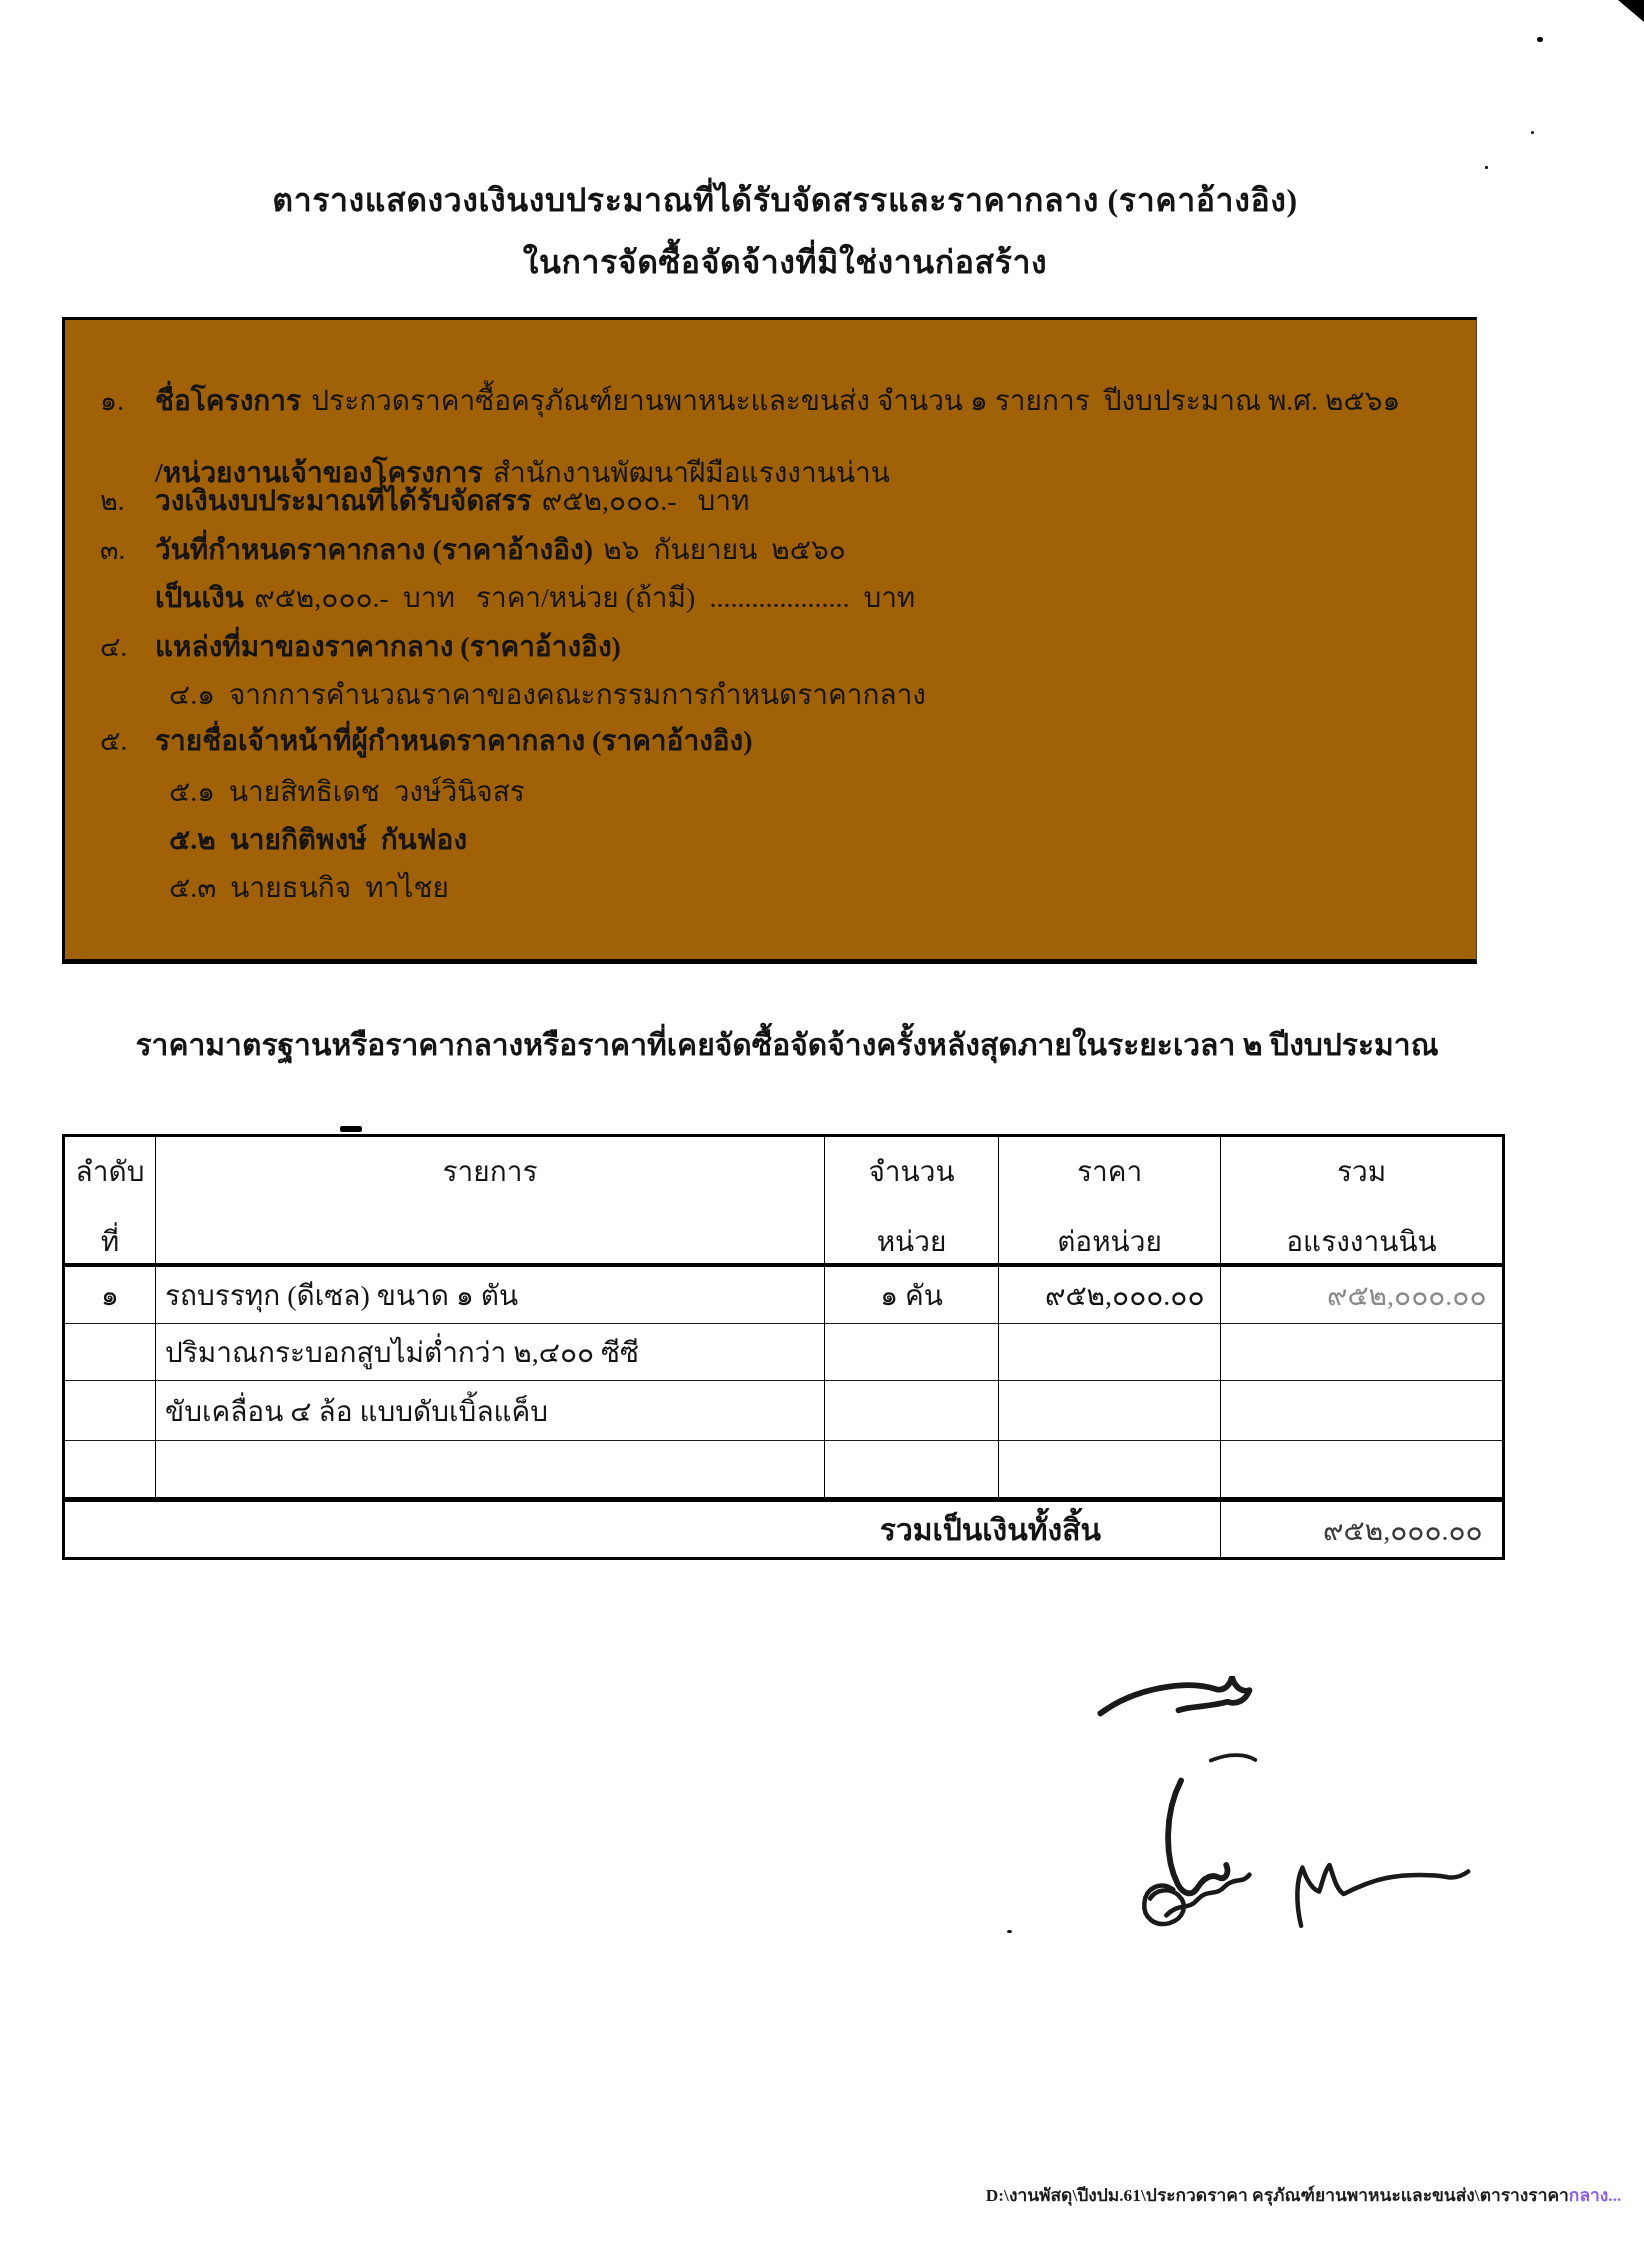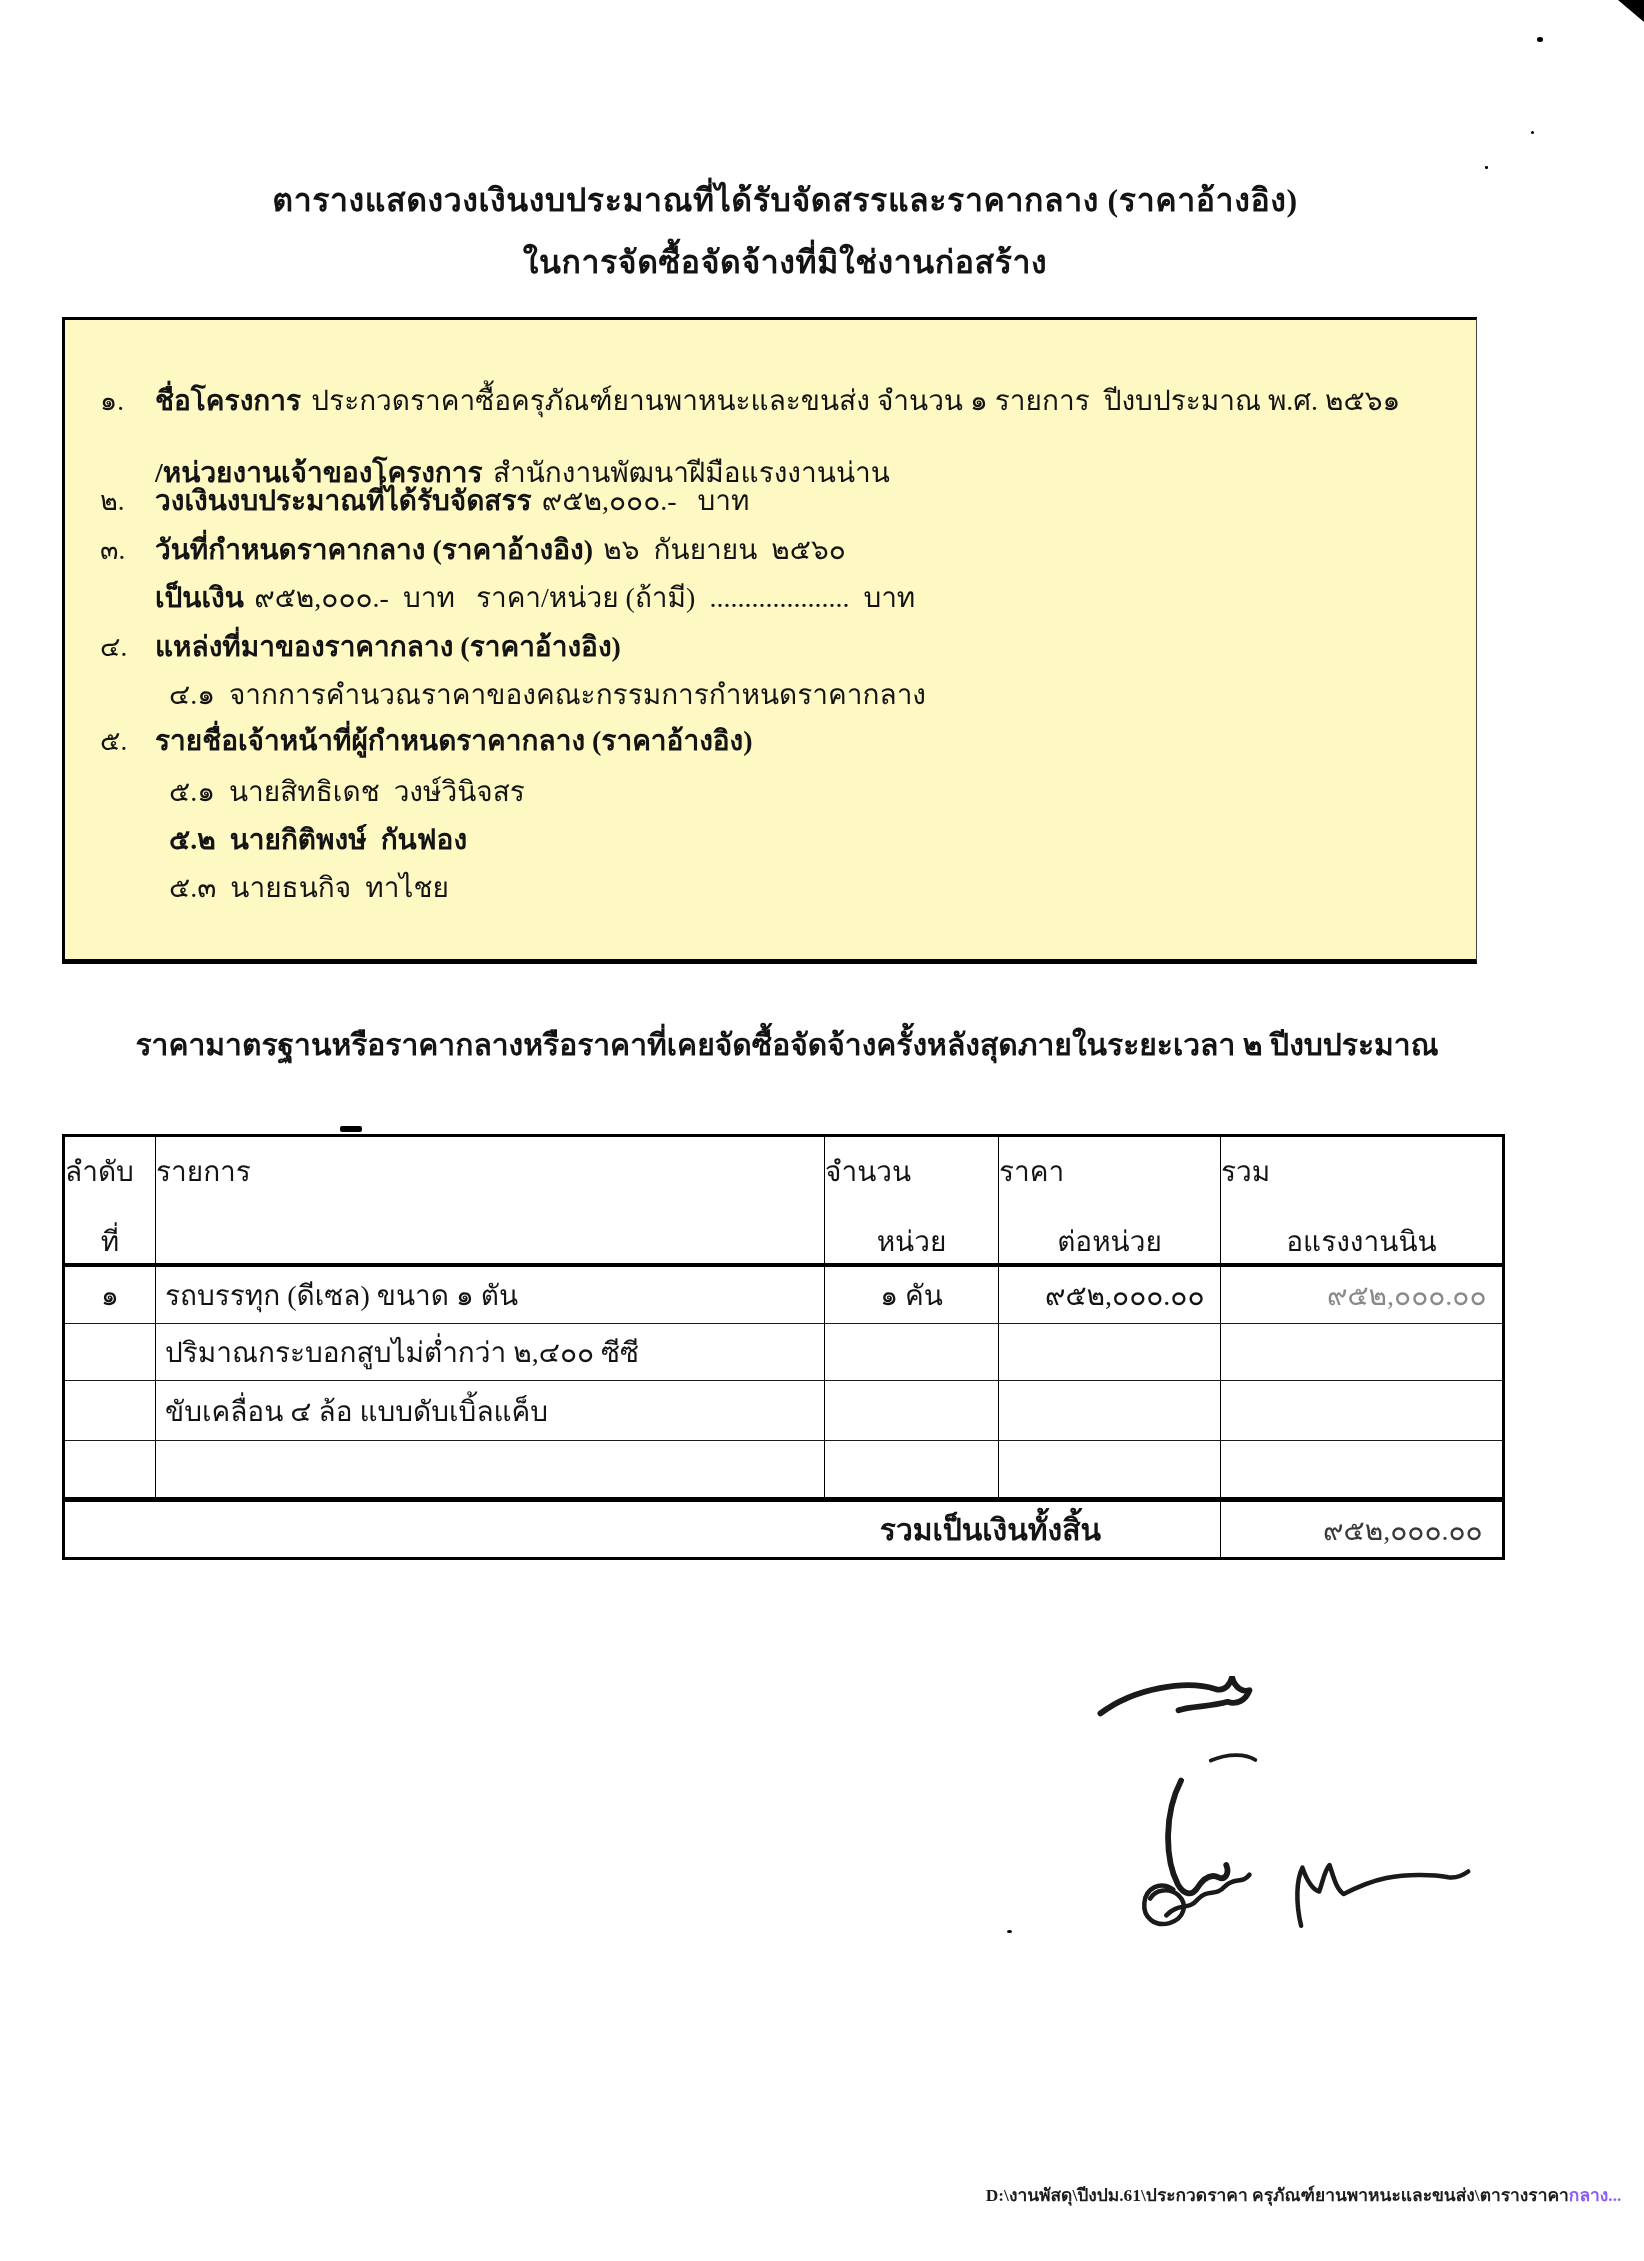--- a/index.html
+++ b/index.html
@@ -24,21 +24,21 @@
     letter-spacing:0.6px;
   }
   
   .info-box{
     position:absolute;left:62px;top:317px;width:1415px;height:647px;
     border-top:3.9px solid #000;
     border-bottom:5.2px solid #000;
     border-left:3.2px solid #000;
     border-right:1.9px solid #444;
     box-sizing:border-box;
-    background:#fef9c3;
+    background:#a16207;
   }
   .box-line{
     position:absolute;left:0;width:1354px;
     font-size:28px;line-height:37px;
     padding-left:35px;
     white-space:pre-wrap;
   }
   .box-line .num{
     display:inline-block;width:55px;font-size:27px;
   }
@@ -55,21 +55,21 @@
     position:absolute;left:62px;top:1134px;
     width:1440px;border-collapse:collapse;table-layout:fixed;
     border:3.2px solid #000;
     font-size:28px;
   }
   .price-table th{
     border-left:1.9px solid #000;border-right:1.9px solid #000;
     border-bottom:4.5px solid #000;
     font-weight:normal;vertical-align:top;padding:0;
   }
-  .price-table th .h1{display:block;margin-top:11.6px;text-align:left;}
+  .price-table th .h1{display:block;margin-top:11.6px;text-align:center;}
   .price-table th .h2{display:block;margin-top:26px;text-align:center;}
   .price-table td{
     border-left:1.9px solid #000;border-right:1.9px solid #000;
     border-top:1.3px solid #1c1c1c;border-bottom:1.3px solid #1c1c1c;
     padding:0 9px;vertical-align:middle;box-sizing:border-box;
   }
   .price-table td.c{text-align:center;}
   .price-table td.r{text-align:right;padding-right:15.5px;}
   .price-table td.faded{color:#8a8a8a;}
   .price-table tr.total-row td{

